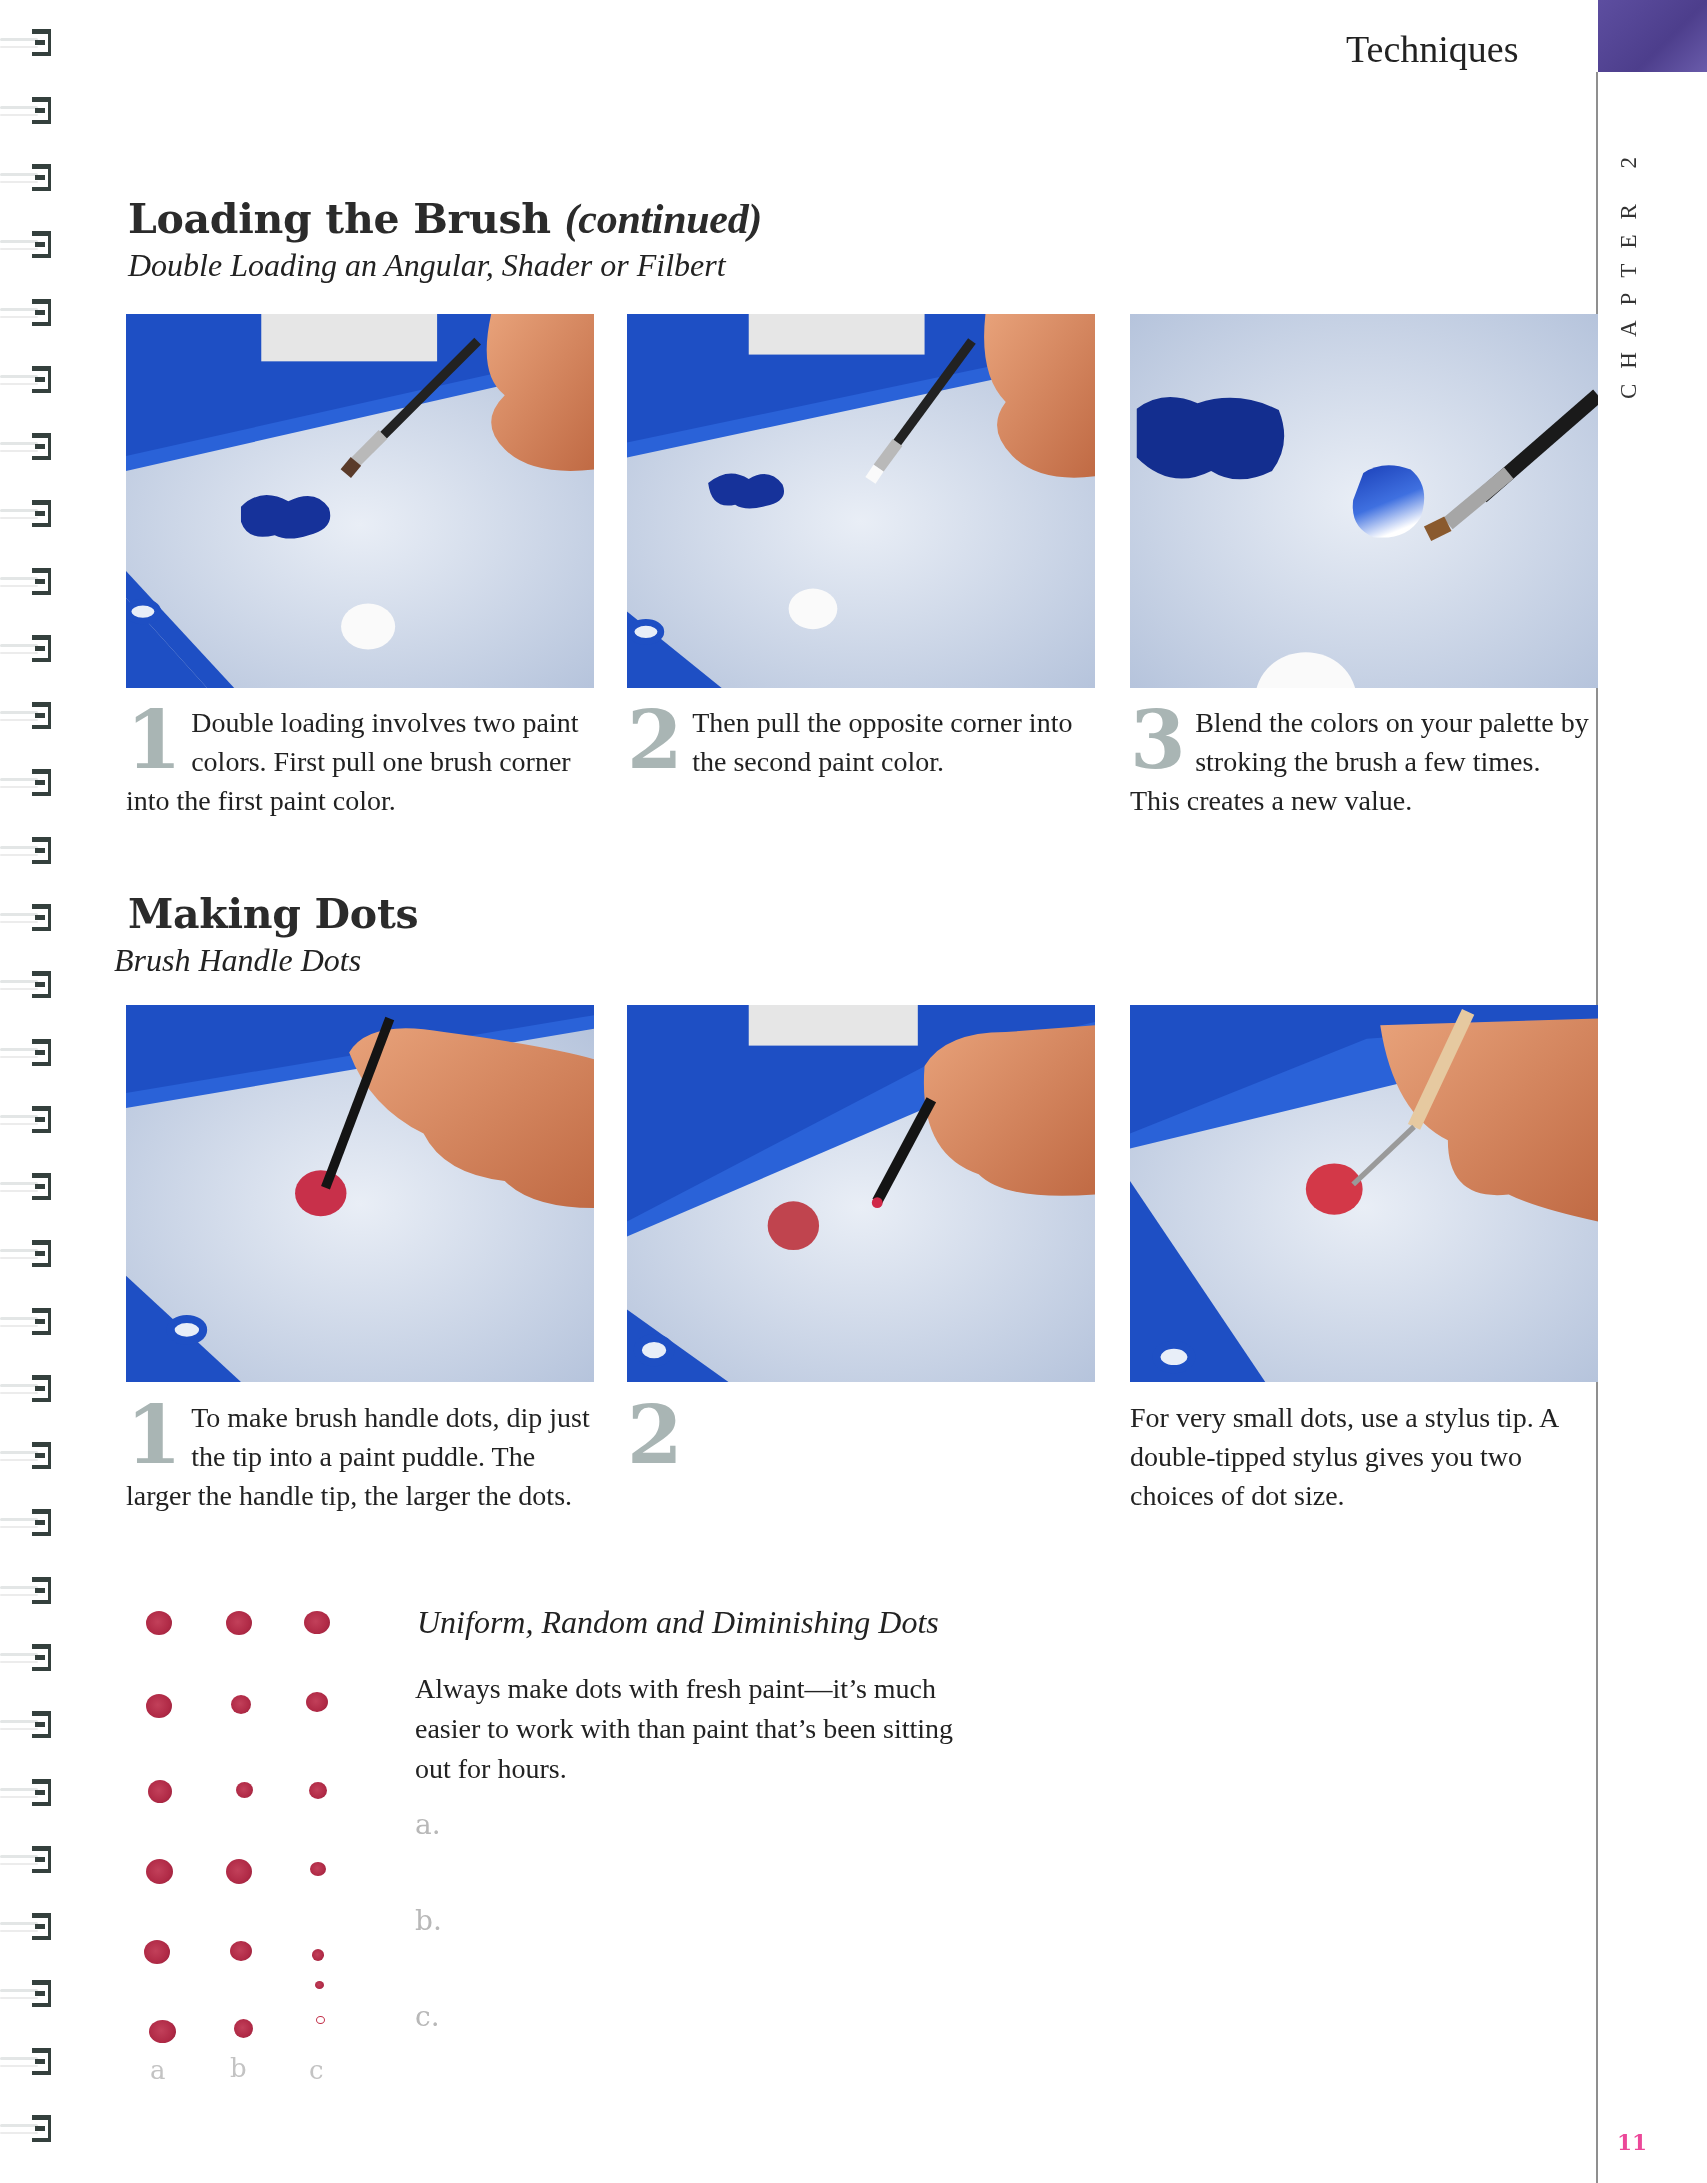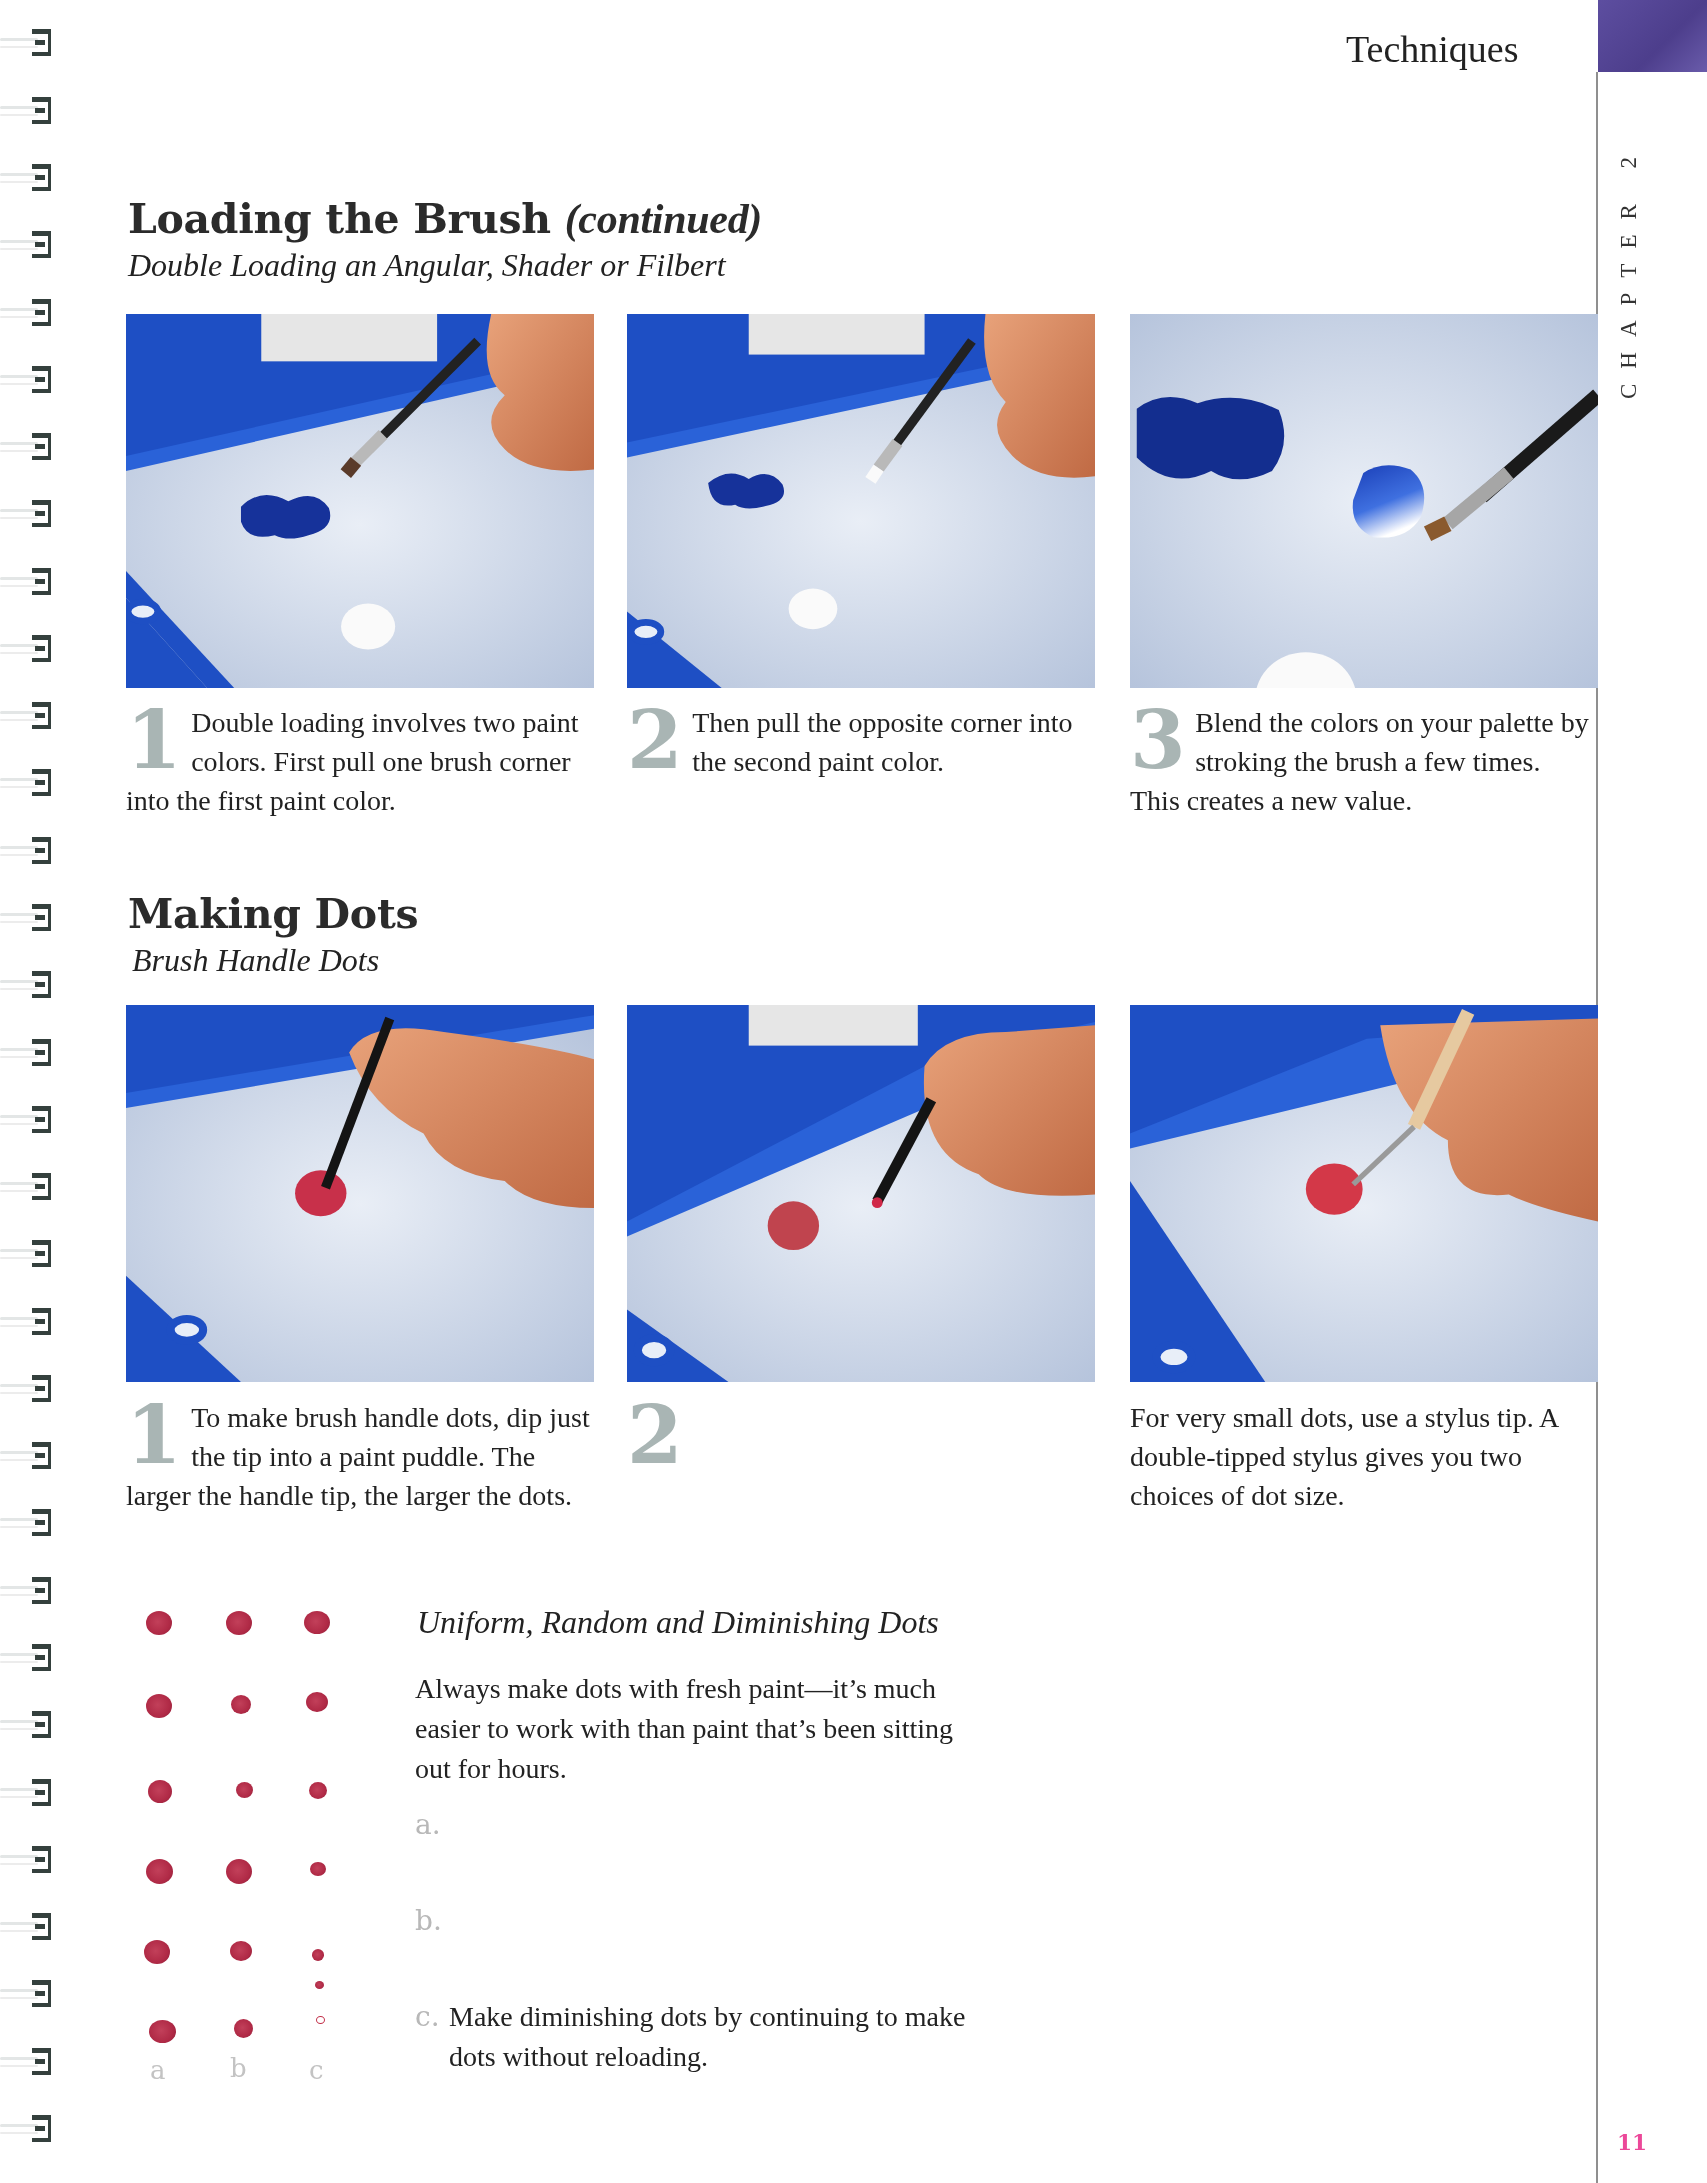--- a/index.html
+++ b/index.html
@@ -287,21 +287,21 @@
 <div class="cap" style="left:627px;top:703px;width:467px;">
   <span class="num">2</span>
   <span>Then pull the opposite corner into the second paint color.</span>
 </div>
 <div class="cap" style="left:1130px;top:703px;width:460px;">
   <span class="num">3</span>
   <span>Blend the colors on your palette by stroking the brush a few times. This creates a new value.</span>
 </div>
 
 <div class="abs h1" style="left:128px;top:890px;">Making Dots</div>
-<div class="abs sub" style="left:132px;top:942px;">Brush Handle Dots</div>
+<div class="abs sub" style="left:114px;top:942px;">Brush Handle Dots</div>
 
 <div class="photo" style="left:126px;top:1005px;width:468px;height:377px;">
   <svg viewBox="0 0 692 557" preserveAspectRatio="none">
     <rect width="692" height="557" fill="#1e4fc4"></rect>
     <polygon points="0,140 692,30 692,557 170,557 0,400" fill="url(#pp)"></polygon>
     <polygon points="0,130 692,15 692,35 0,152" fill="#2a62d8"></polygon>
     <ellipse cx="90" cy="480" rx="24" ry="16" fill="#e8eef8" stroke="#1e4fc4" stroke-width="12"></ellipse>
     <ellipse cx="288" cy="278" rx="38" ry="34" fill="#c8304a"></ellipse>
     <path d="M330,70 Q360,20 470,40 Q620,60 692,80 L692,300 Q600,300 560,260 Q470,250 440,190 Q360,150 330,70z" fill="url(#skin)"></path>
     <line x1="390" y1="20" x2="295" y2="270" stroke="#141414" stroke-width="14"></line>
@@ -370,17 +370,16 @@
 <div class="abs uh" style="left:417px;top:1604px;">Uniform, Random and Diminishing Dots</div>
 <div class="abs para" style="left:415px;top:1669px;width:554px;">Always make dots with fresh paint—it’s much easier to work with than paint that’s been sitting out for hours.</div>
 <div class="li" style="left:415px;top:1805px;width:541px;">
   <span class="lt">a.</span>
 </div>
 <div class="li" style="left:415px;top:1901px;width:541px;">
   <span class="lt">b.</span>
 </div>
 <div class="li" style="left:415px;top:1997px;width:541px;">
   <span class="lt">c.</span>
-  <span>Make diminishing dots by continuing to make dots without reloading.</span>
 </div>
 
 <div class="abs folio">11</div>
 
 
 </body></html>

